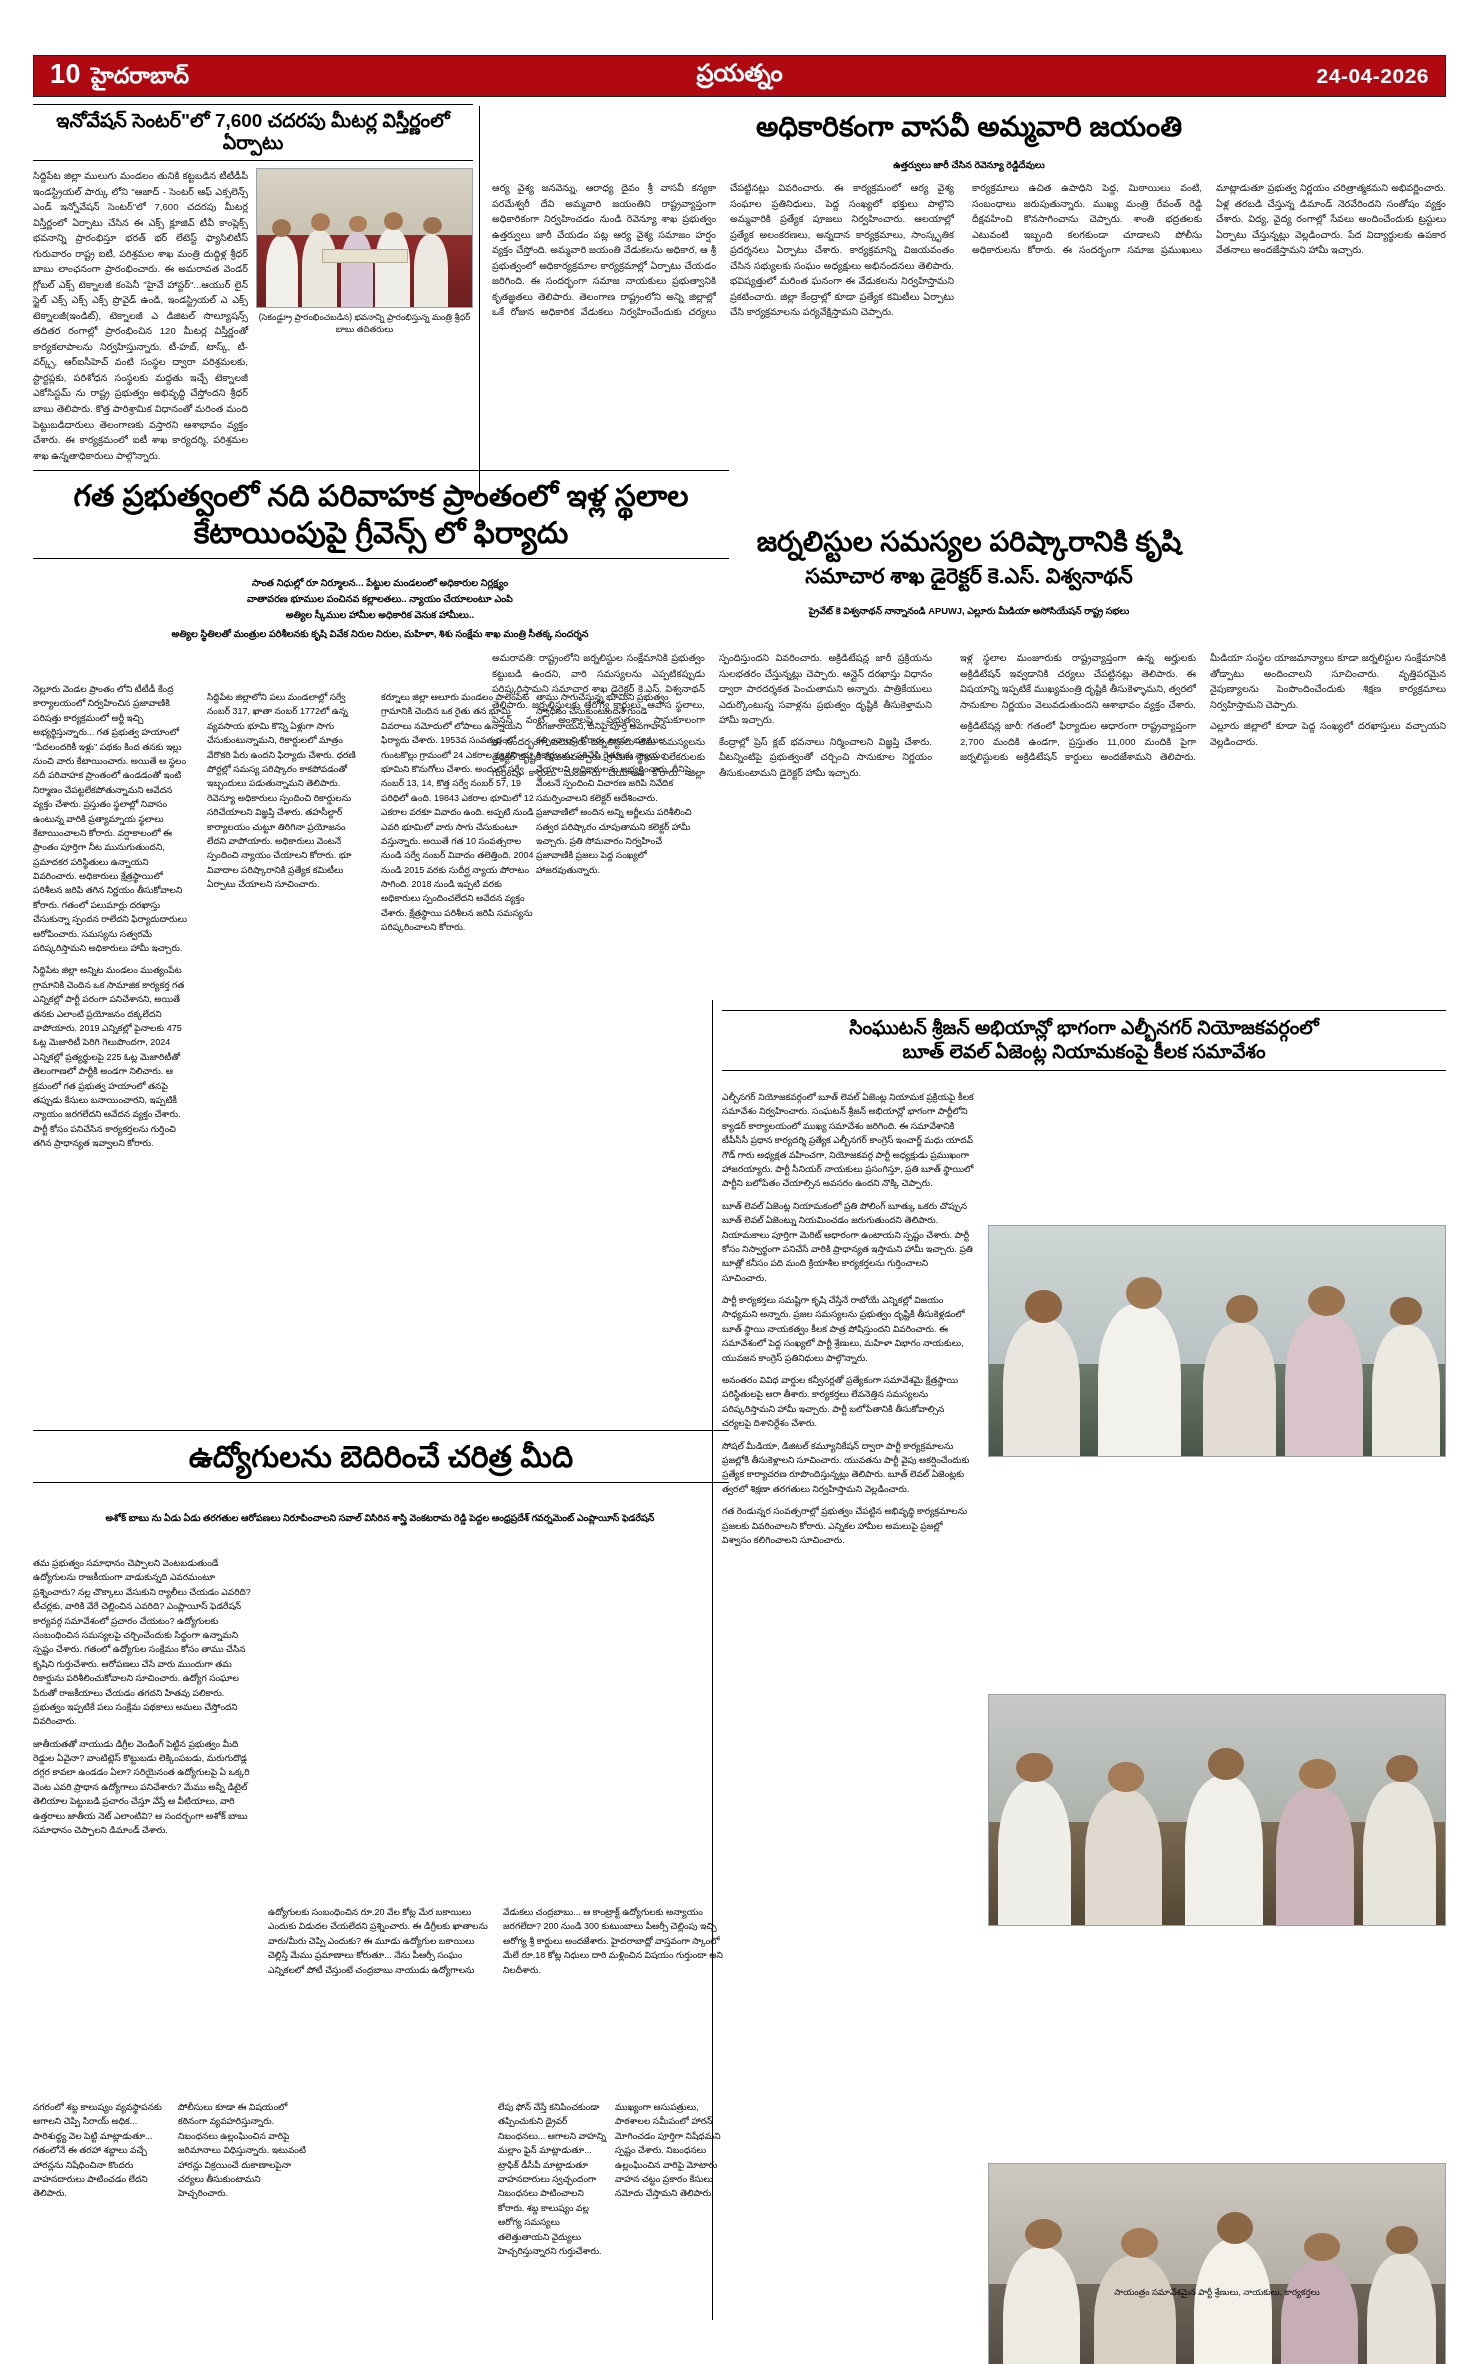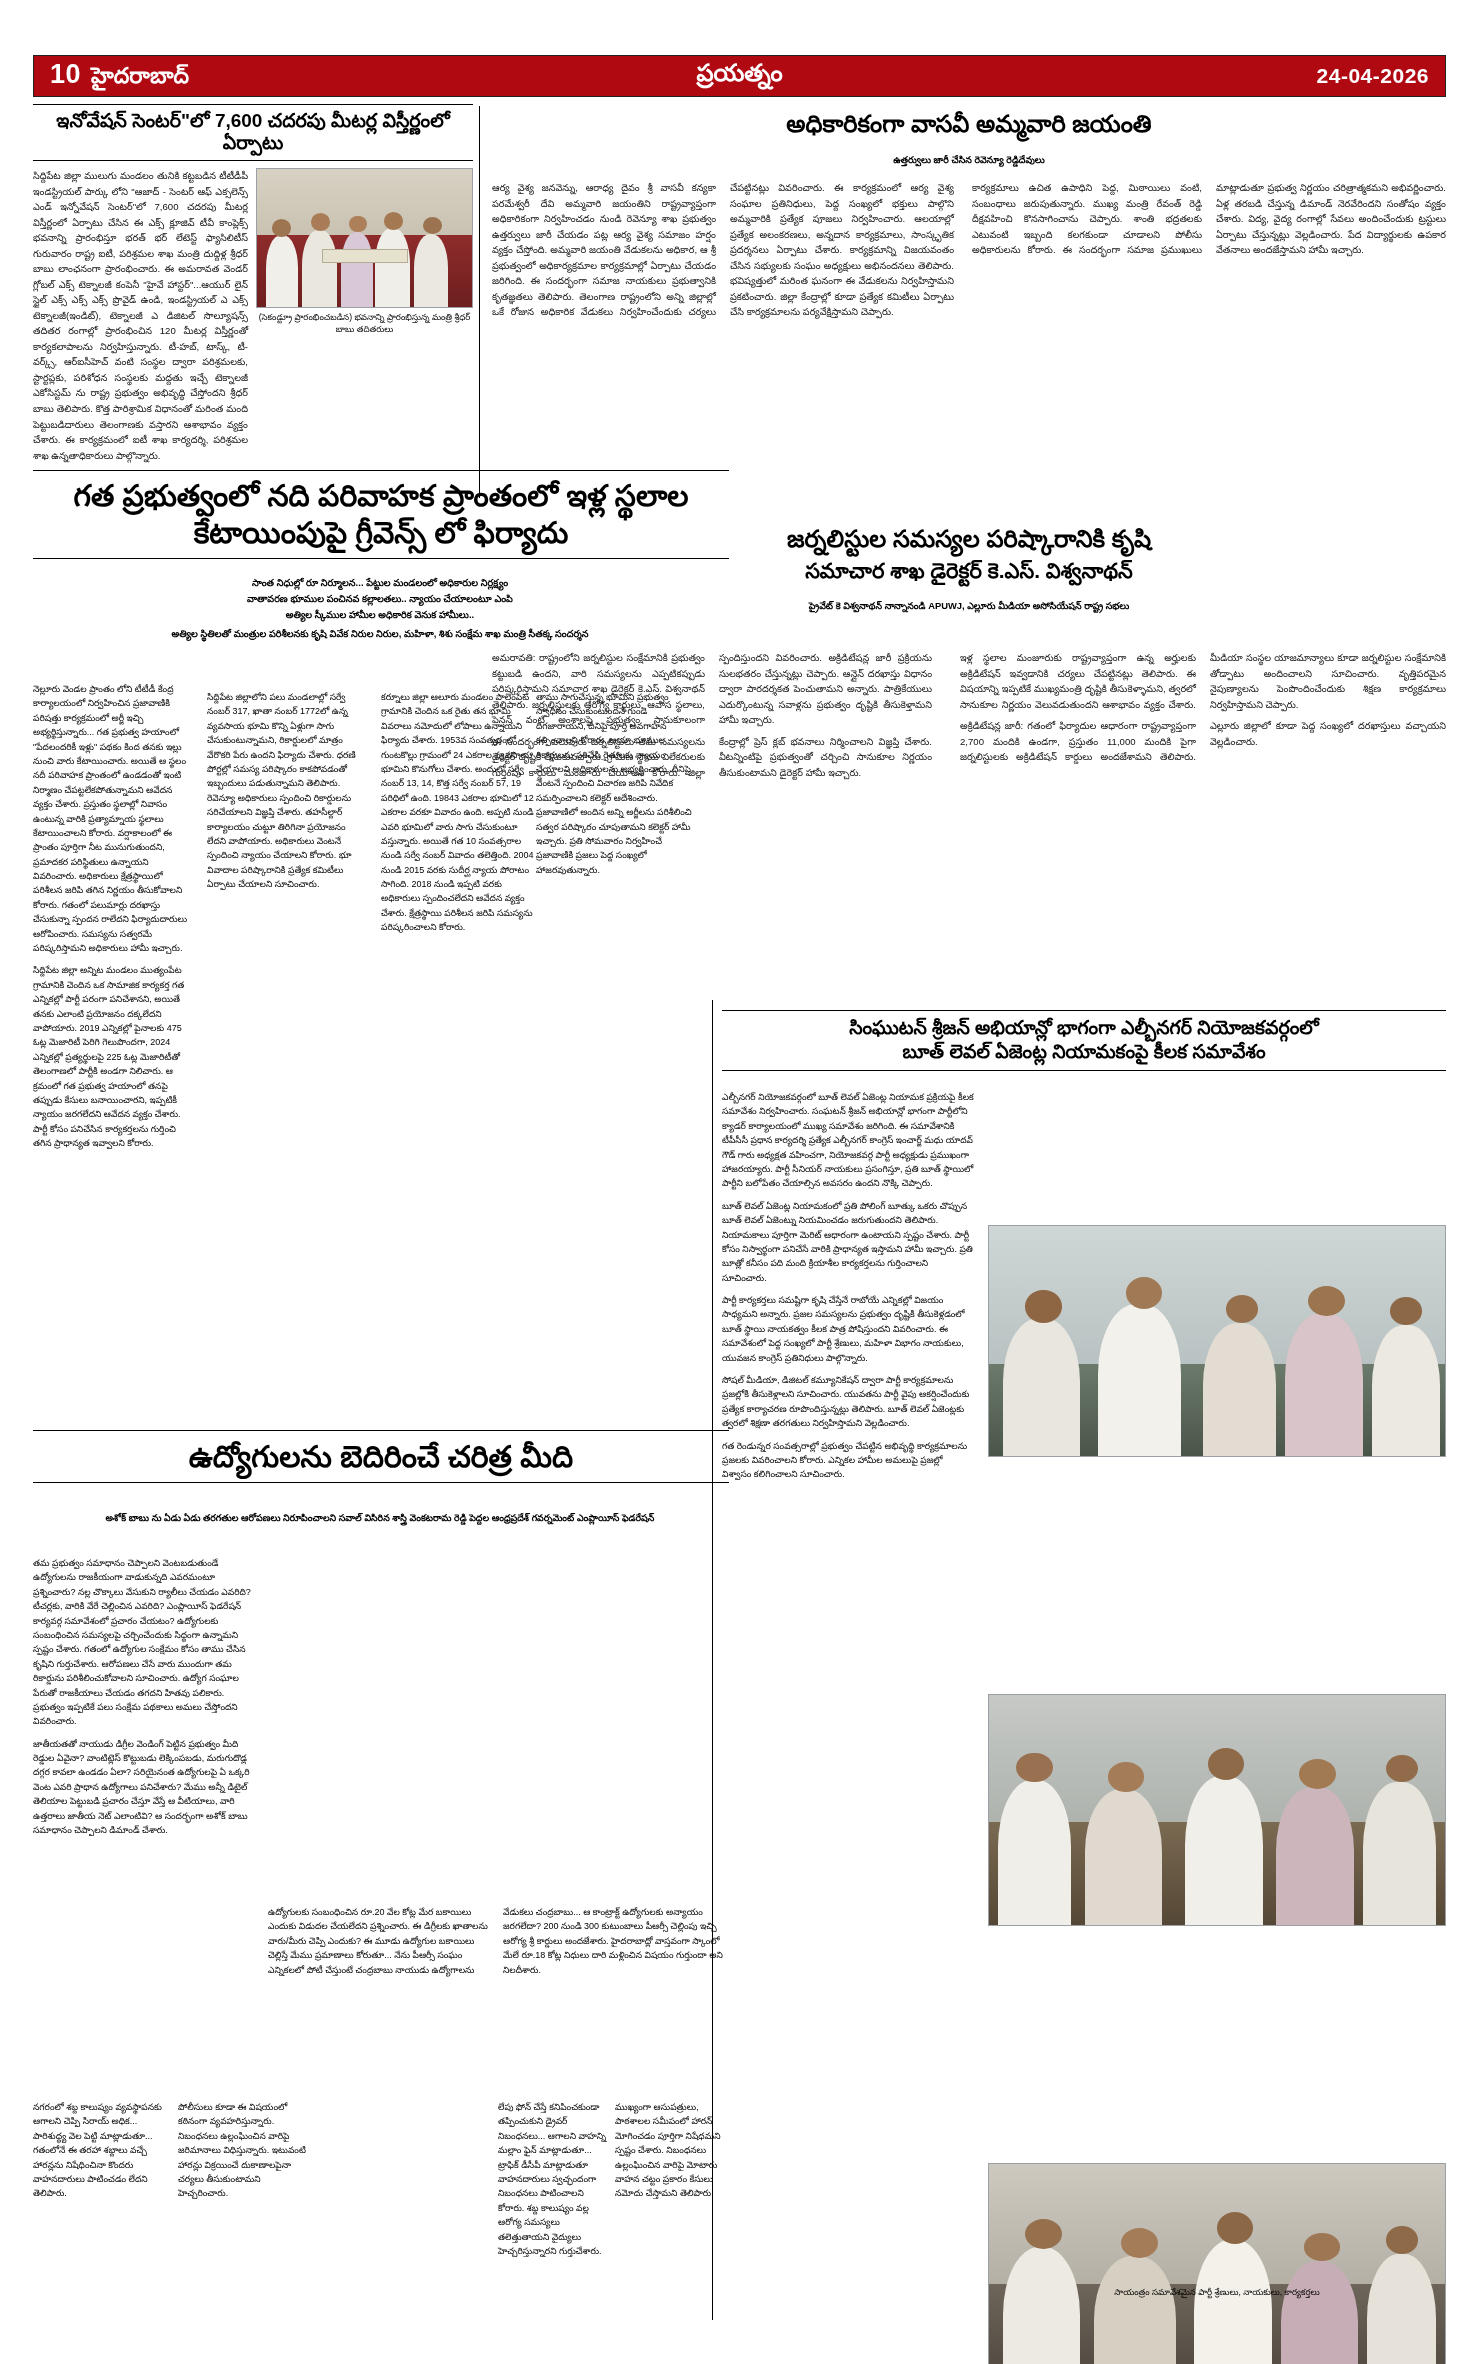--- a/index.html
+++ b/index.html
@@ -42,21 +42,21 @@
 
   
   .hl {
     font-weight: bold;
     text-align: center;
     line-height: 1.18;
     color: #000;
   }
   .hl-xs { font-size: 17px; }
   .hl-sm { font-size: 19px; }
-  .hl-md { font-size: 24px; }
+  .hl-md { font-size: 28px; }
   .hl-lg { font-size: 30px; }
   .subhl { font-weight:bold; text-align:center; font-size: 21px; }
 
   .rule { border: 0; border-top: 1.5px solid #000; margin: 0; }
 
   .body-txt {
     font-size: 9.6px;
     line-height: 1.62;
     text-align: justify;
     color: #111;
@@ -193,20 +193,21 @@
     <hr class="rule">
     <div class="hl hl-sm" style="padding:6px 0 2px;">సింఘుటన్ శ్రీజన్ అభియాన్లో భాగంగా ఎల్బీనగర్ నియోజకవర్గంలో</div>
     <div class="hl hl-sm" style="padding:0 0 6px;">బూత్ లెవల్ ఏజెంట్ల నియామకంపై కీలక సమావేశం</div>
     <hr class="rule">
   </div>
 
   <div class="blk" style="left:722px; top:1090px; width:252px; height:1215px;">
     <div class="body-txt-sm">ఎల్బీనగర్ నియోజకవర్గంలో బూత్ లెవల్ ఏజెంట్ల నియామక ప్రక్రియపై కీలక సమావేశం నిర్వహించారు. సంఘటన్ శ్రీజన్ అభియాన్లో భాగంగా పార్టీలోని క్యాడర్ కార్యాలయంలో ముఖ్య సమావేశం జరిగింది. ఈ సమావేశానికి టీపీసీసీ ప్రధాన కార్యదర్శి ప్రత్యేక ఎల్బీనగర్ కాంగ్రెస్ ఇంచార్జ్ మధు యాదవ్ గౌడ్ గారు అధ్యక్షత వహించగా, నియోజకవర్గ పార్టీ అధ్యక్షుడు ప్రముఖంగా హాజరయ్యారు. పార్టీ సీనియర్ నాయకులు ప్రసంగిస్తూ, ప్రతి బూత్ స్థాయిలో పార్టీని బలోపేతం చేయాల్సిన అవసరం ఉందని నొక్కి చెప్పారు.</div>
     <div class="body-txt-sm" style="margin-top:8px;">బూత్ లెవల్ ఏజెంట్ల నియామకంలో ప్రతి పోలింగ్ బూత్కు ఒకరు చొప్పున బూత్ లెవల్ ఏజెంట్ను నియమించడం జరుగుతుందని తెలిపారు. నియామకాలు పూర్తిగా మెరిట్ ఆధారంగా ఉంటాయని స్పష్టం చేశారు. పార్టీ కోసం నిస్వార్థంగా పనిచేసే వారికి ప్రాధాన్యత ఇస్తామని హామీ ఇచ్చారు. ప్రతి బూత్లో కనీసం పది మంది క్రియాశీల కార్యకర్తలను గుర్తించాలని సూచించారు.</div>
     <div class="body-txt-sm" style="margin-top:8px;">పార్టీ కార్యకర్తలు సమష్టిగా కృషి చేస్తేనే రాబోయే ఎన్నికల్లో విజయం సాధ్యమని అన్నారు. ప్రజల సమస్యలను ప్రభుత్వం దృష్టికి తీసుకెళ్లడంలో బూత్ స్థాయి నాయకత్వం కీలక పాత్ర పోషిస్తుందని వివరించారు. ఈ సమావేశంలో పెద్ద సంఖ్యలో పార్టీ శ్రేణులు, మహిళా విభాగం నాయకులు, యువజన కాంగ్రెస్ ప్రతినిధులు పాల్గొన్నారు.</div>
+    <div class="body-txt-sm" style="margin-top:8px;">అనంతరం వివిధ వార్డుల కన్వీనర్లతో ప్రత్యేకంగా సమావేశమై క్షేత్రస్థాయి పరిస్థితులపై ఆరా తీశారు. కార్యకర్తలు లేవనెత్తిన సమస్యలను పరిష్కరిస్తామని హామీ ఇచ్చారు. పార్టీ బలోపేతానికి తీసుకోవాల్సిన చర్యలపై దిశానిర్దేశం చేశారు.</div>
     <div class="body-txt-sm" style="margin-top:8px;">సోషల్ మీడియా, డిజిటల్ కమ్యూనికేషన్ ద్వారా పార్టీ కార్యక్రమాలను ప్రజల్లోకి తీసుకెళ్లాలని సూచించారు. యువతను పార్టీ వైపు ఆకర్షించేందుకు ప్రత్యేక కార్యాచరణ రూపొందిస్తున్నట్లు తెలిపారు. బూత్ లెవల్ ఏజెంట్లకు త్వరలో శిక్షణా తరగతులు నిర్వహిస్తామని వెల్లడించారు.</div>
     <div class="body-txt-sm" style="margin-top:8px;">గత రెండున్నర సంవత్సరాల్లో ప్రభుత్వం చేపట్టిన అభివృద్ధి కార్యక్రమాలను ప్రజలకు వివరించాలని కోరారు. ఎన్నికల హామీల అమలుపై ప్రజల్లో విశ్వాసం కలిగించాలని సూచించారు.</div>
   </div>
 
   <div class="blk photo" style="left:988px; top:1085px; width:458px; height:232px;">
     <div class="sky" style="background:linear-gradient(#cfd6d6,#b9c2c2); height:60%;"></div>
     <div class="floor" style="background:linear-gradient(#6b7a6a,#4a5549); height:40%;"></div>
     <div class="p1" style="left:3%;  width:17%; height:60%; background:#e8e6df;"></div>
     <div class="head" style="left:8%;  top:28%; width:8%; height:14%; background:#8e6644;"></div>
     <div class="p2" style="left:24%; width:18%; height:66%; background:#f2f1ec;"></div>

